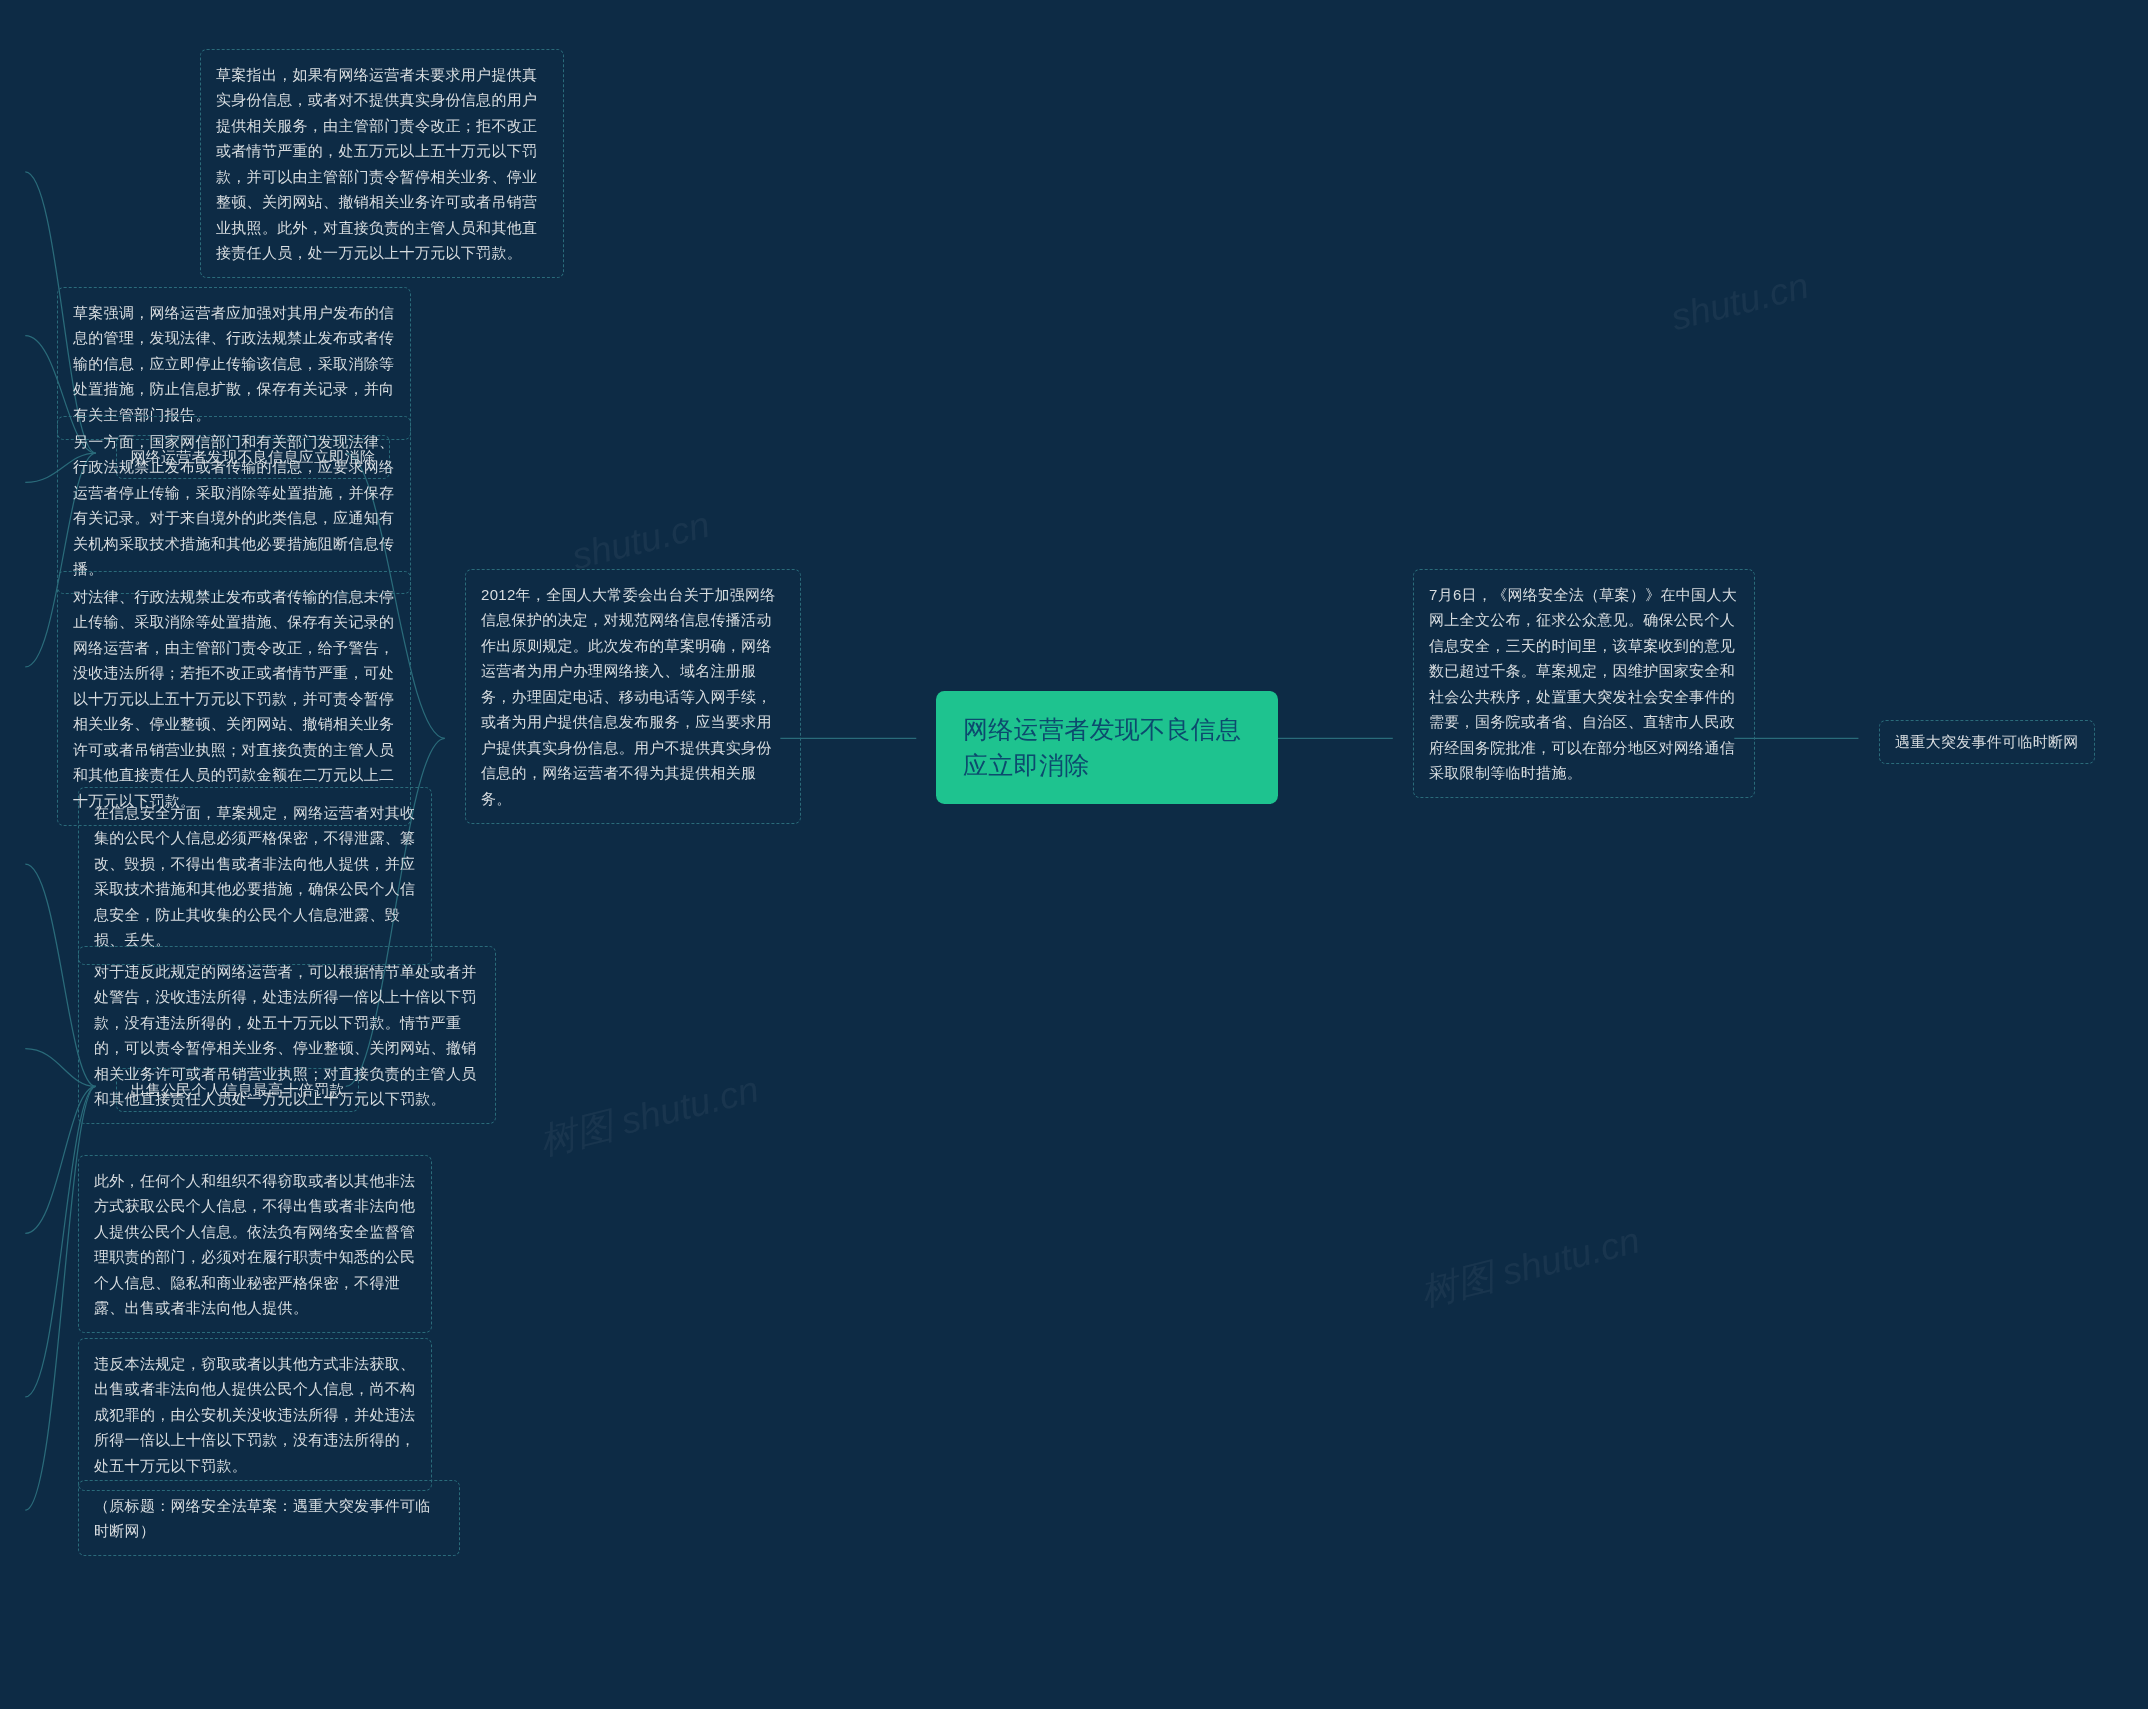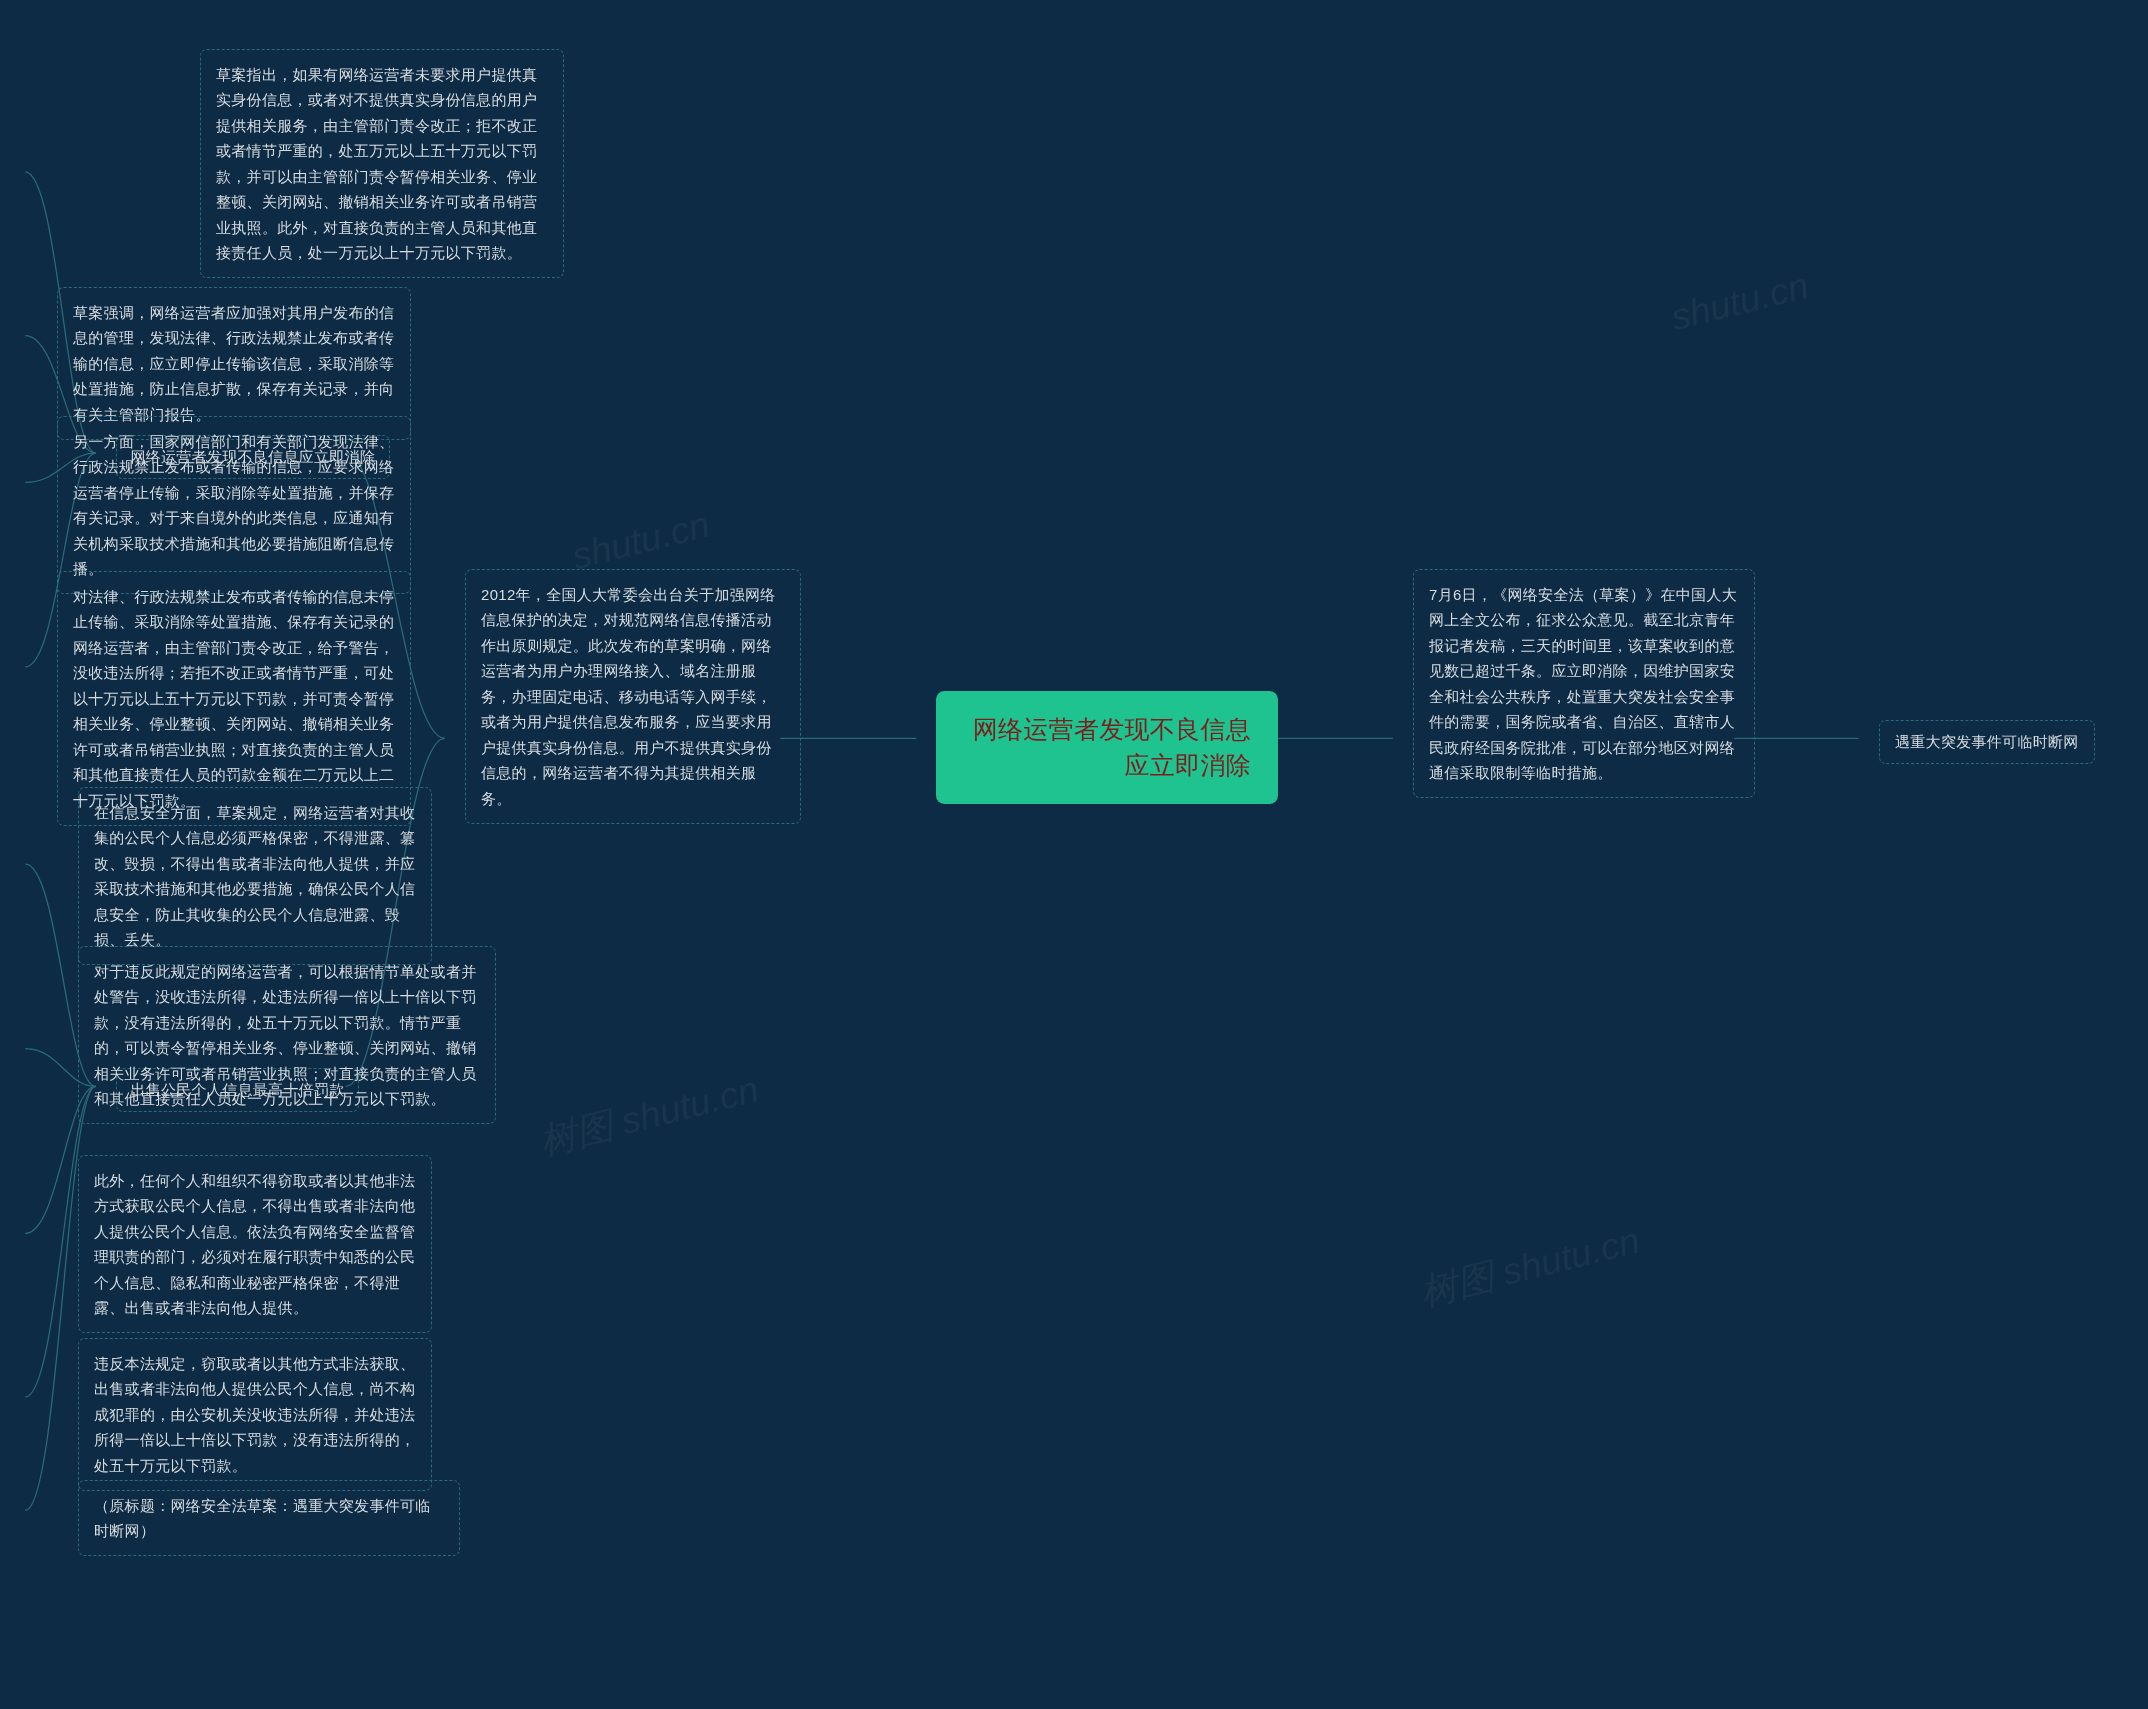--- a/index.html
+++ b/index.html
@@ -20,25 +20,25 @@
     padding: 11.7px 15px;
     color: #d8dde0;
     font-size: 15px;
     line-height: 1.7;
     letter-spacing: 0.3px;
     margin-left: 20px;
   }
   .center {
     border: none;
     background: #1ec38f;
-    color: #7f1d1d;
+    color: #0c4a6e;
     font-size: 25px;
     line-height: 1.45;
     font-weight: 500;
-    text-align: right;
+    text-align: left;
     padding: 20px 27px;
     border-radius: 8.4px;
   }
   .conn {
     position: absolute;
     stroke: #2a6b7a;
     stroke-width: 1.5;
     fill: none;
   }
   .watermark {
@@ -83,21 +83,21 @@
   <path d="M 114 1295 C 80 1295, 70 1665, 30 1665"></path>
   <path d="M 114 1295 C 80 1295, 70 1800, 30 1800"></path>
 </svg>
 
 <div class="node center" style="left:916px; top:691px; width:342px;">
   <span>网络运营者发现不良信息</span><br>
   <span>应立即消除</span>
 </div>
 
 <div class="node" style="left:1393px; top:569px; width:342px;">
-  <span>7月6日，《网络安全法（草案）》在中国人大网上全文公布，征求公众意见。截至北京青年报记者发稿，三天的时间里，该草案收到的意见数已超过千条。应立即消除，因维护国家安全和社会公共秩序，处置重大突发社会安全事件的需要，国务院或者省、自治区、直辖市人民政府经国务院批准，可以在部分地区对网络通信采取限制等临时措施。</span>
+  <span>7月6日，《网络安全法（草案）》在中国人大网上全文公布，征求公众意见。确保公民个人信息安全，三天的时间里，该草案收到的意见数已超过千条。草案规定，因维护国家安全和社会公共秩序，处置重大突发社会安全事件的需要，国务院或者省、自治区、直辖市人民政府经国务院批准，可以在部分地区对网络通信采取限制等临时措施。</span>
 </div>
 
 <div class="node" style="left:1859px; top:720px; padding:8.4px 15px;">
   <span>遇重大突发事件可临时断网</span>
 </div>
 
 <div class="node" style="left:445px; top:569px; width:336px;">
   <span>2012年，全国人大常委会出台关于加强网络信息保护的决定，对规范网络信息传播活动作出原则规定。此次发布的草案明确，网络运营者为用户办理网络接入、域名注册服务，办理固定电话、移动电话等入网手续，或者为用户提供信息发布服务，应当要求用户提供真实身份信息。用户不提供真实身份信息的，网络运营者不得为其提供相关服务。</span>
 </div>
 

